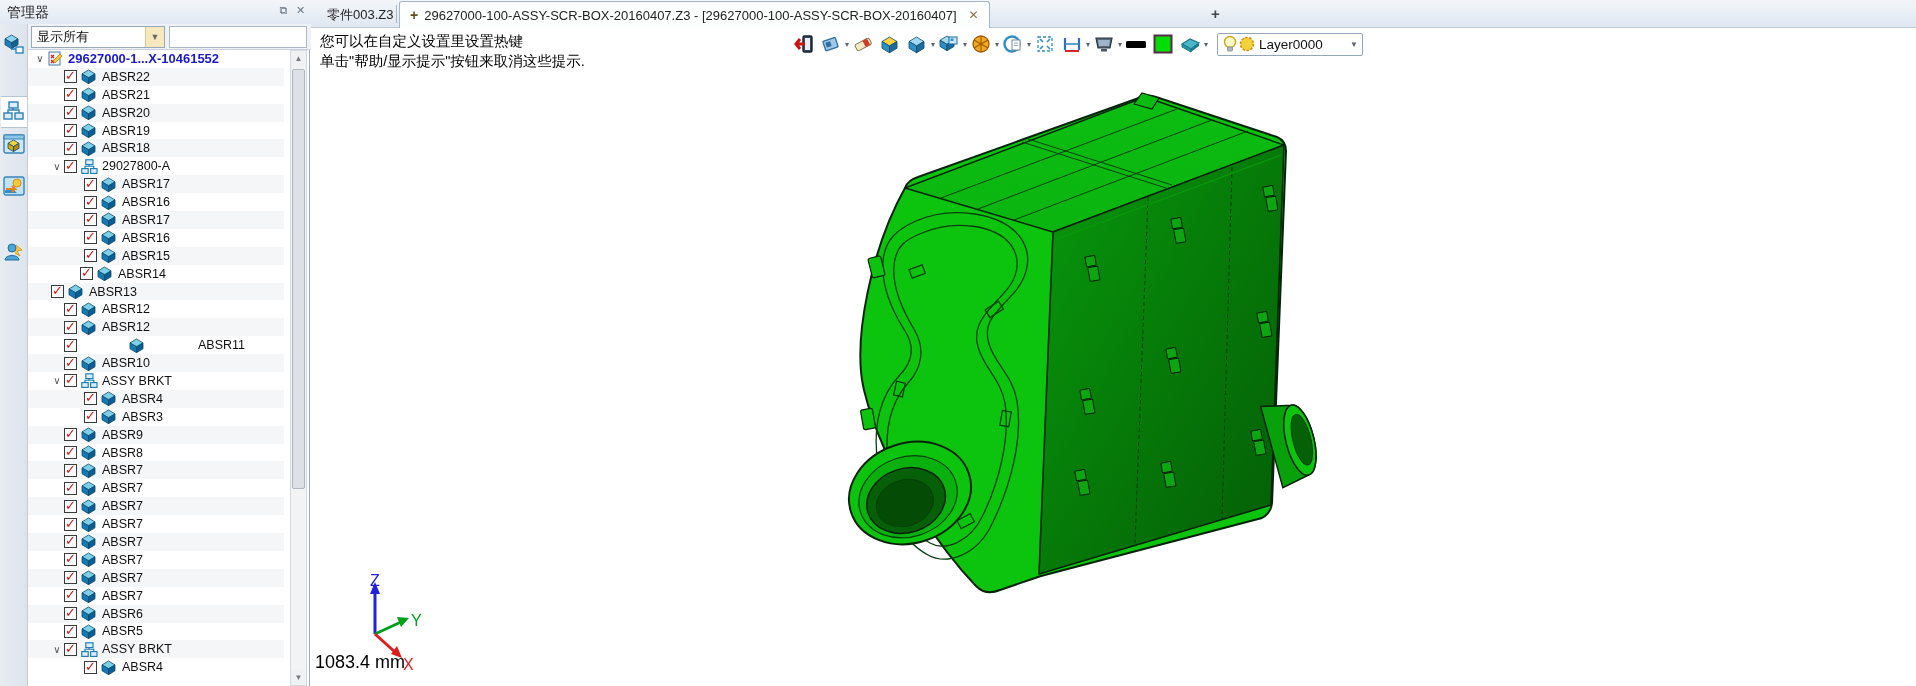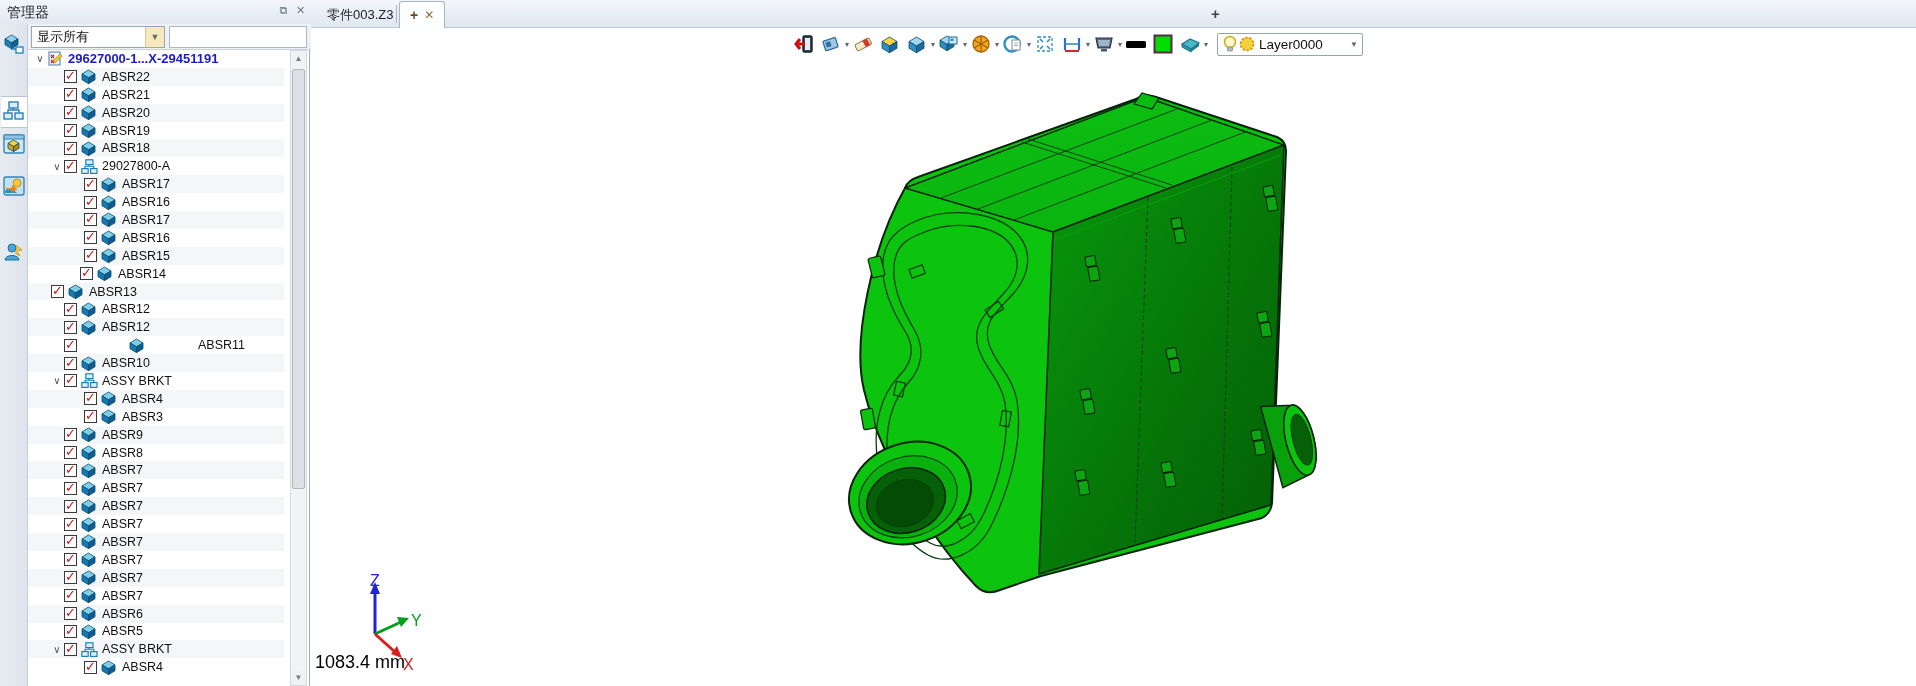--- a/index.html
+++ b/index.html
@@ -99,20 +99,21 @@
       <span id="mgr-close" class="winbtn">✕</span>
     </div>
     <div id="tabbar">
       <div id="tab1" class="tab">
         <span class="tlabel">零件003.Z3</span>
         <span class="tabclose">✕</span>
       </div>
       <div id="tabsep"></div>
       <div id="tab2" class="tab">
         <span class="modflag">+</span>
+        <span class="tlabel">29627000-100-ASSY-SCR-BOX-20160407.Z3 - [29627000-100-ASSY-SCR-BOX-20160407]</span>
         <span class="tabclose">✕</span>
       </div>
       <span id="newtab">+</span>
     </div>
   </div>
 
   <div id="rail">
       <div class="rail-btn" style="top: 4px;">
         <svg width="22" height="22" viewBox="0 0 22 22">
           <g transform="translate(2,2)">
@@ -173,21 +174,21 @@
     <div id="tree">
         <div class="trow" style="padding-left: 5px;">
           <span class="caret">∨</span>
           <span class="ticon">
             <svg width="17" height="15" viewBox="0 0 17 15">
               <rect x="2" y="1" width="11" height="13" fill="#eef6fc" stroke="#4a7aa8" stroke-width="1"></rect>
               <path d="M4,4 L7,7 M7,4 L4,7 M4,9 L7,12 M7,9 L4,12" stroke="#cc2222" stroke-width="1.2"></path>
               <path d="M8,12 L15,5 L13,3 L6,10 Z" fill="#f2c93a" stroke="#b8860b" stroke-width="0.8"></path>
             </svg>
           </span>
-          <span class="rootlab">29627000-1...X-29451191</span>
+          <span class="rootlab">29627000-1...X-10461552</span>
         </div>
         <div class="trow alt" style="padding-left: 36px;">
           <span class="cb"></span>
           <span class="ticon">
             <svg width="17" height="15" viewBox="0 0 17 15">
               <g transform="translate(1,1)">
   <polygon points="0,3.9 6.5,0 13,3.9 6.5,7.8" fill="#7ecfe8" stroke="#0b4b6e" stroke-width="0.8"></polygon>
   <polygon points="0,3.9 6.5,7.8 6.5,13.65 0,9.75" fill="#1579b4" stroke="#0b4b6e" stroke-width="0.8"></polygon>
   <polygon points="13,3.9 6.5,7.8 6.5,13.65 13,9.75" fill="#0d5d92" stroke="#0b4b6e" stroke-width="0.8"></polygon>
               </g>
@@ -638,20 +639,24 @@
         </div>
       </div>
     <div id="tscroll">
       <div id="sb-up" class="sbtn">▲</div>
       <div id="sb-thumb"></div>
       <div id="sb-dn" class="sbtn">▼</div>
     </div>
   </div>
 
   <div id="viewport">
+    <div id="hint">
+      <div>您可以在自定义设置里设置热键</div>
+      <div>单击"帮助/显示提示"按钮来取消这些提示.</div>
+    </div>
 
     <div id="vtoolbar">
         <span class="tbi">
           <svg width="20" height="20" viewBox="0 0 20 20">
             <rect x="9" y="2" width="9" height="16" rx="1.5" fill="#3b4a5a" stroke="#16202b" stroke-width="1.4"></rect>
             <rect x="11" y="4" width="5" height="12" fill="#e8eef4"></rect>
             <path d="M2,10 H11 M6,5 L2,10 L6,15" stroke="#cc1111" stroke-width="3" fill="none"></path>
           </svg>
         </span>
         <span class="tbgap"></span>

